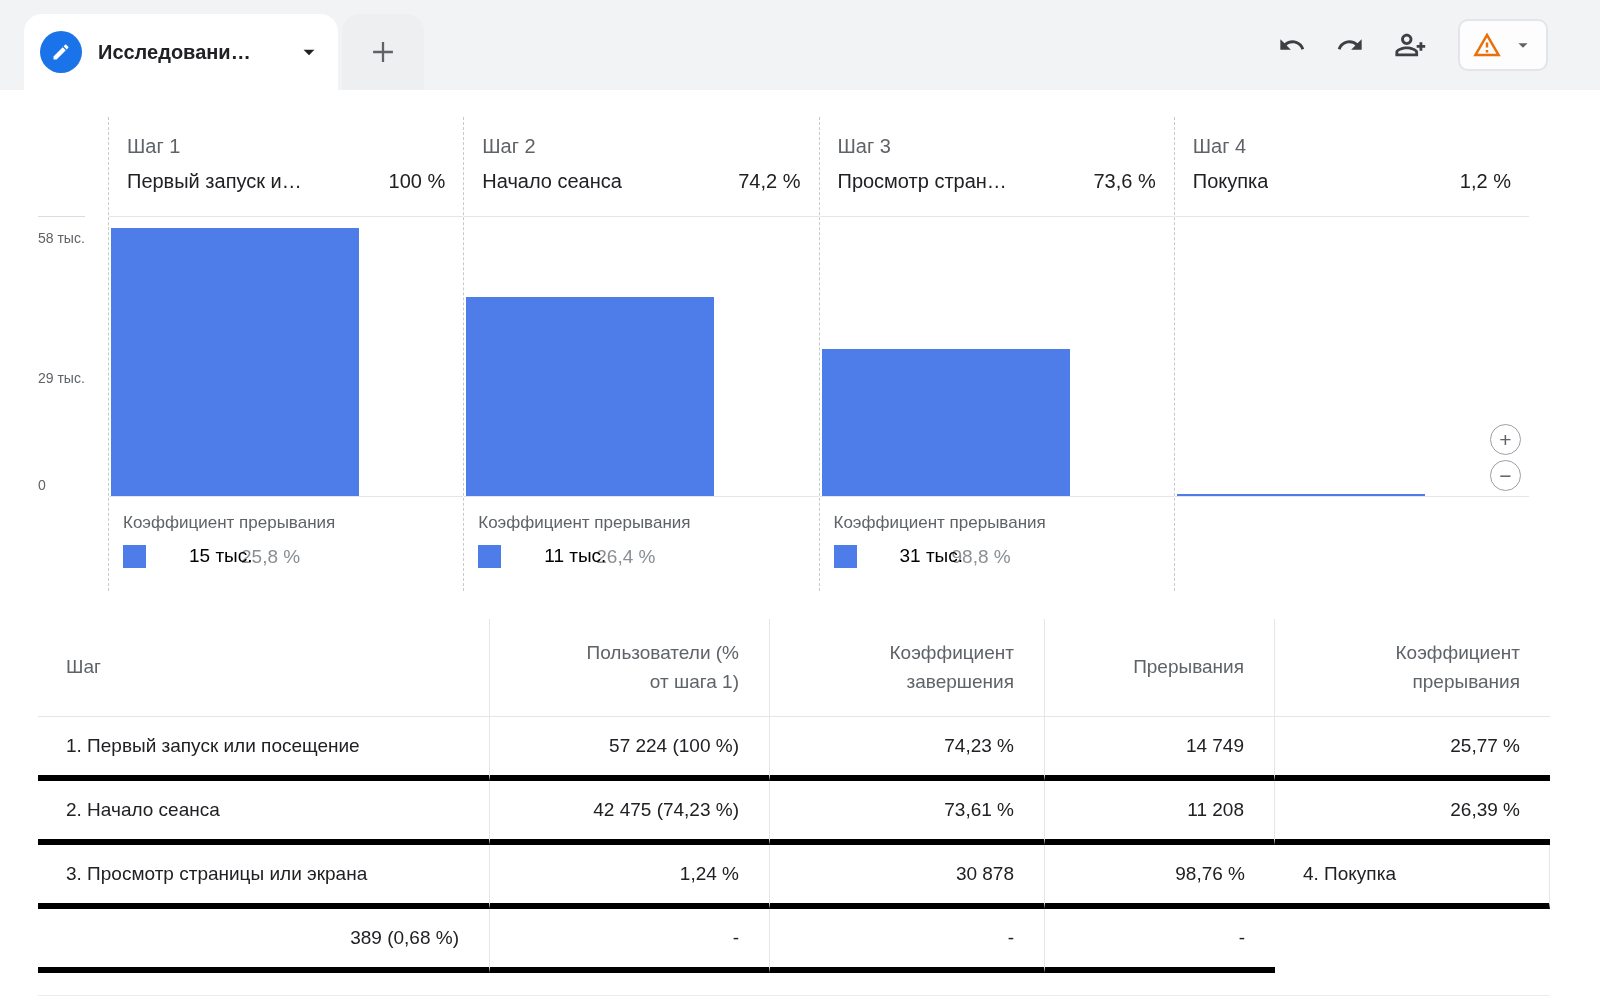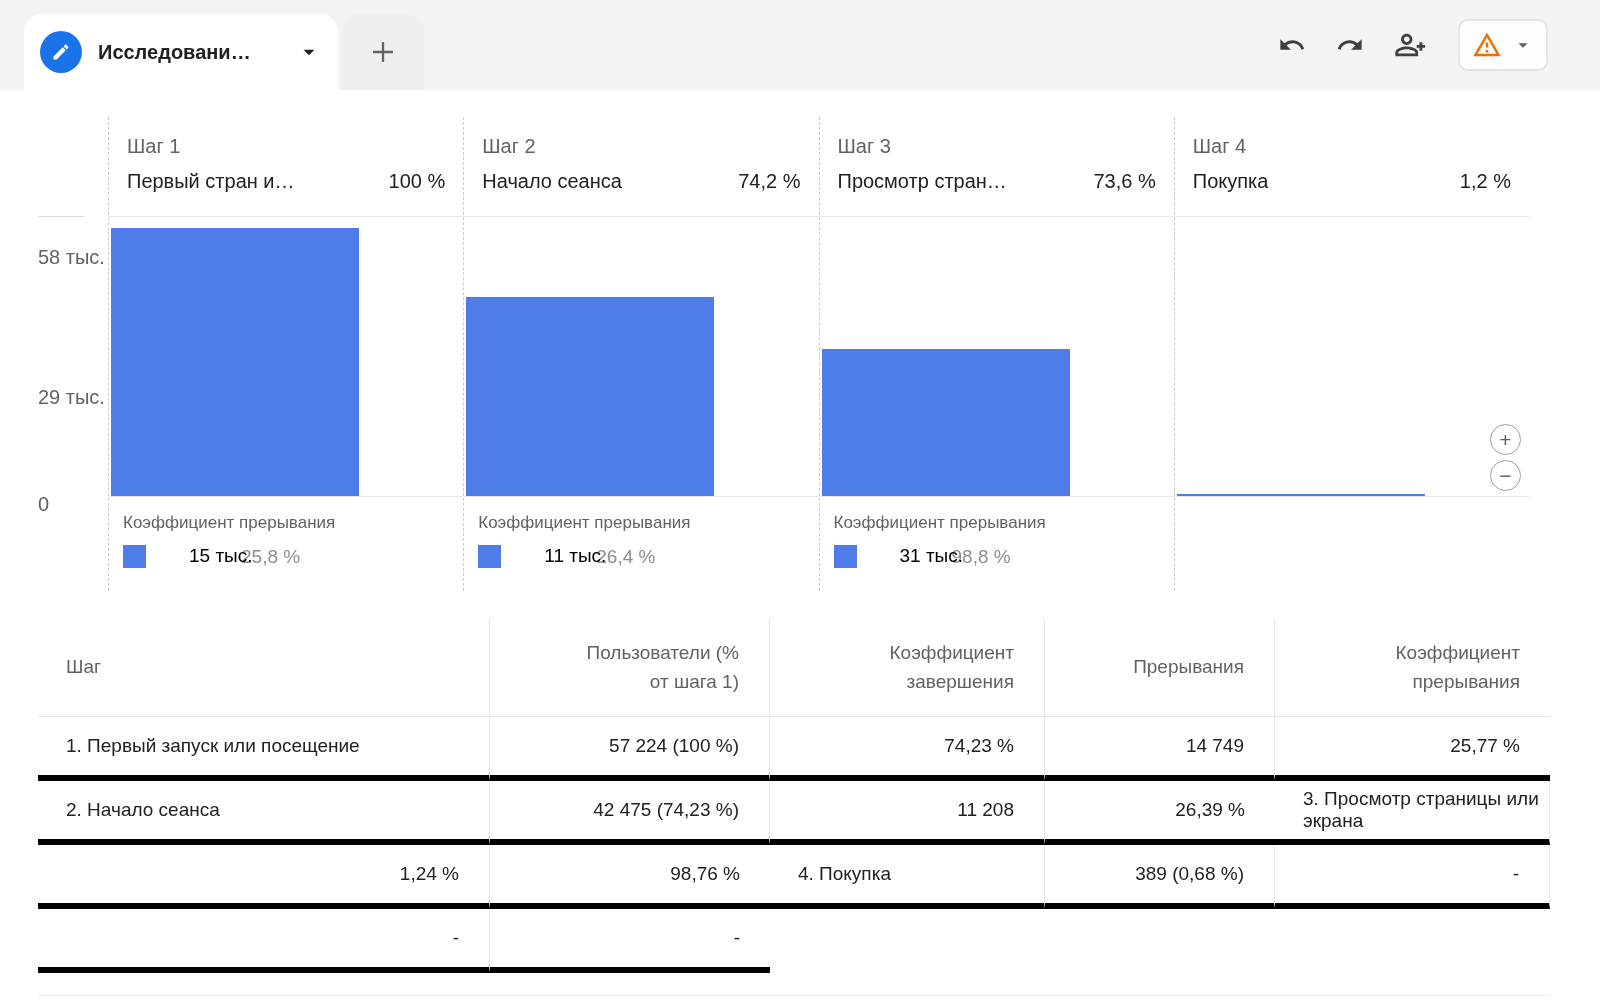--- a/index.html
+++ b/index.html
@@ -32,21 +32,21 @@
   }
   .toolbar { position:absolute; top:0; right:52px; height:90px; display:flex; align-items:center; gap:30px; }
   .icon-btn { display:flex; align-items:center; justify-content:center; cursor:pointer; }
   .warn-group {
     display:flex; align-items:center; gap:10px; padding:9px 12px;
     border:2px solid #e3e5e8; border-radius:10px; background:#fdfdfd; cursor:pointer;
   }
 
   
   .y-stub { position:absolute; left:38px; top:216px; width:47px; border-top:1px solid #dadce0; }
-  .y-label { position:absolute; left:38px; font-size:20px; color:#5f6368;margin-top:16px; }
+  .y-label { position:absolute; left:38px; font-size:14px; color:#5f6368; }
   .y-label.t1 { top:230px; }
   .y-label.t2 { top:370px; }
   .y-label.t3 { top:477px; }
 
   .funnel { position:absolute; left:108px; top:117px; width:1421px; height:474px; display:flex; }
   .fstep { flex:1 1 0; min-width:0; border-left:1px dashed #c7cacd; display:flex; flex-direction:column; }
   .fhead { height:100px; border-bottom:1px solid #e4e6e8; padding:18px 18px 0 18px; }
   .fstep-label { font-size:20px; color:#5f6368; margin-bottom:12px; }
   .fname-row { display:flex; justify-content:space-between; align-items:baseline; font-size:20px; }
   .fname { white-space:nowrap; overflow:hidden; }
@@ -153,21 +153,21 @@
 <div class="y-label t1">58 тыс.</div>
 <div class="y-label t2">29 тыс.</div>
 <div class="y-label t3">0</div>
 
 <div class="funnel">
 
   <div class="fstep">
     <div class="fhead">
       <div class="fstep-label">Шаг 1</div>
       <div class="fname-row">
-        <span class="fname">Первый стран и…</span>
+        <span class="fname">Первый запуск и…</span>
         <span class="fpct">100 %</span>
       </div>
     </div>
     <div class="fplot">
       <div class="fbar" style="height: 268px; background: rgb(78, 124, 232);"></div>
     </div>
     <div class="fab">
       <div class="fab-title">Коэффициент прерывания</div>
       <div class="fab-vals">
         <span class="swatch" style="background: rgb(78, 124, 232);"></span>
@@ -262,25 +262,27 @@
 прерывания</div>
 
   <div class="td cL vline">1. Первый запуск или посещение</div>
   <div class="td cR vline">57 224 (100 %)</div>
   <div class="td cR vline">74,23 %</div>
   <div class="td cR vline">14 749</div>
   <div class="td cR">25,77 %</div>
 
   <div class="td cL vline">2. Начало сеанса</div>
   <div class="td cR vline">42 475 (74,23 %)</div>
+  <div class="td cR vline">73,61 %</div>
   <div class="td cR vline">11 208</div>
   <div class="td cR">26,39 %</div>
 
   <div class="td cL vline">3. Просмотр страницы или экрана</div>
   <div class="td cR vline">1,24 %</div>
+  <div class="td cR vline">30 878</div>
   <div class="td cR">98,76 %</div>
 
   <div class="td cL vline">4. Покупка</div>
   <div class="td cR vline">389 (0,68 %)</div>
   <div class="td cR vline">-</div>
   <div class="td cR vline">-</div>
   <div class="td cR">-</div>
 </div>
 
 <div class="bottom-line"></div>

